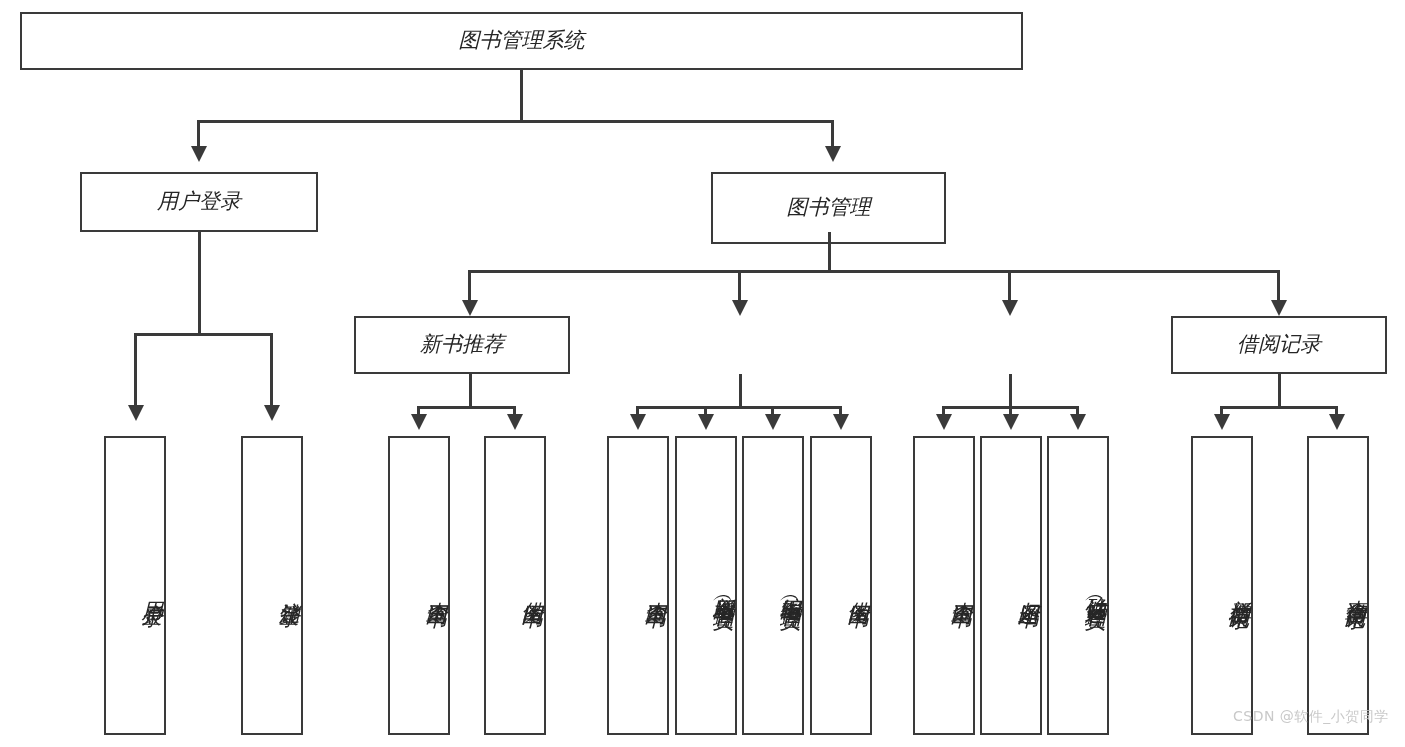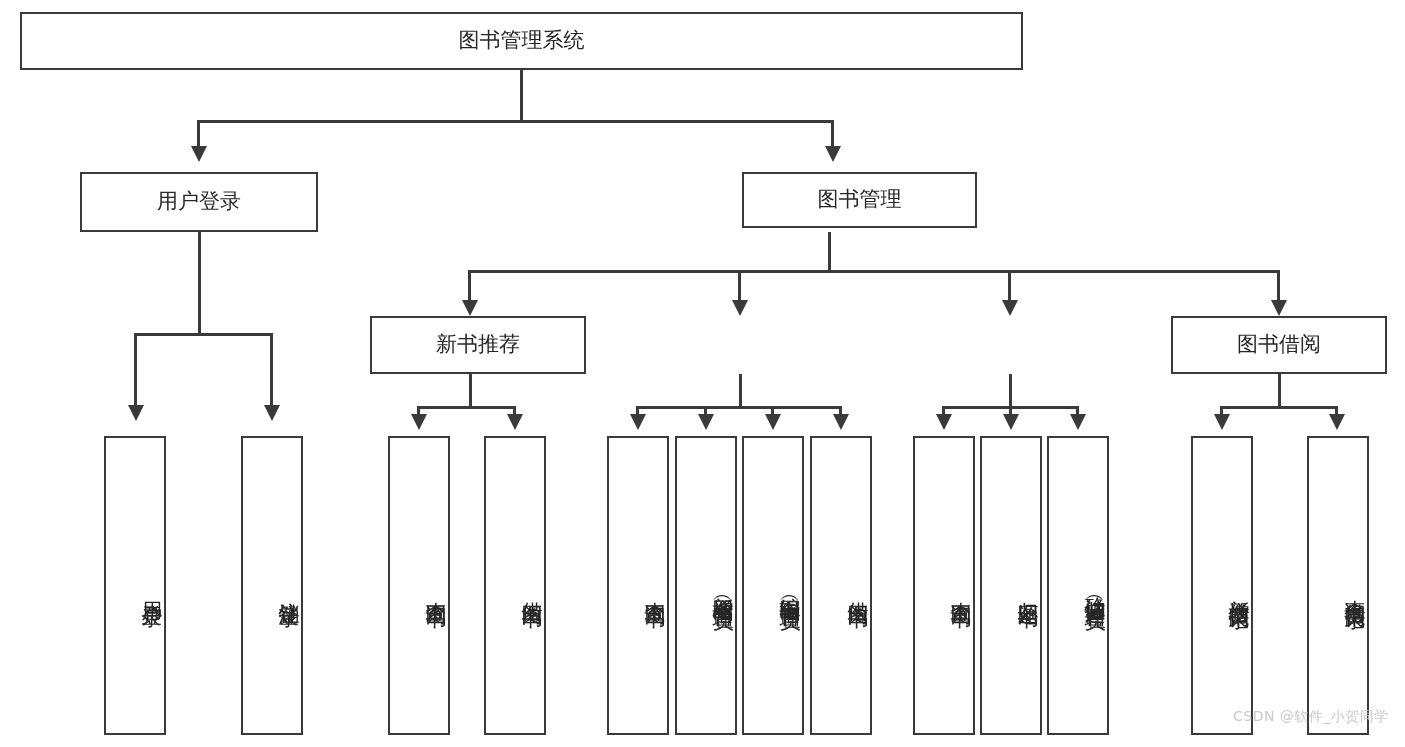--- a/index.html
+++ b/index.html
@@ -22,20 +22,21 @@
     position: absolute;
     box-sizing: border-box;
     border: 2px solid #3a3a3a;
     background: #ffffff;
     color: #262626;
     display: flex;
     align-items: center;
     justify-content: center;
     text-align: center;
     line-height: 1.22;
+    font-style: italic;
   }
   .node.h {            
     writing-mode: horizontal-tb;
     font-size: 21px;
   }
   .node.v {            
     writing-mode: vertical-rl;
     text-orientation: upright;
     font-size: 21px;
     letter-spacing: 2px;
@@ -87,21 +88,21 @@
   <div class="edge-h" style="left:197px;top:120px;width:637px;height:3px;"></div>
   <div class="edge-v" style="left:197px;top:120px;width:3px;height:26px;"></div>
   <div class="arrow" style="left:191px;top:146px;"></div>
   <div class="edge-v" style="left:831px;top:120px;width:3px;height:26px;"></div>
   <div class="arrow" style="left:825px;top:146px;"></div>
 
   <div class="node h" style="left:80px;top:172px;width:238px;height:60px;">
     <span>用户登录</span>
   </div>
 
-  <div class="node h" style="left:742px;top:172px;width:235px;height:56px;justify-content:center;">
+  <div class="node h" style="left:711px;top:172px;width:235px;height:72px;justify-content:center;">
     <span>图书管理</span>
   </div>
 
   <div class="edge-v" style="left:198px;top:232px;width:3px;height:103px;"></div>
   <div class="edge-h" style="left:134px;top:333px;width:139px;height:3px;"></div>
   <div class="edge-v" style="left:134px;top:333px;width:3px;height:72px;"></div>
   <div class="arrow" style="left:128px;top:405px;"></div>
   <div class="edge-v" style="left:270px;top:333px;width:3px;height:72px;"></div>
   <div class="arrow" style="left:264px;top:405px;"></div>
 
@@ -113,25 +114,25 @@
 
   <div class="edge-v" style="left:738px;top:270px;width:3px;height:30px;"></div>
   <div class="arrow" style="left:732px;top:300px;"></div>
 
   <div class="edge-v" style="left:1008px;top:270px;width:3px;height:30px;"></div>
   <div class="arrow" style="left:1002px;top:300px;"></div>
 
   <div class="edge-v" style="left:1277px;top:270px;width:3px;height:30px;"></div>
   <div class="arrow" style="left:1271px;top:300px;"></div>
 
-  <div class="node h" style="left:370px;top:316px;width:216px;height:58px;text-align:center;">
+  <div class="node h" style="left:354px;top:316px;width:216px;height:58px;text-align:center;">
     <span>新书推荐</span>
   </div>
   <div class="node h" style="left:1171px;top:316px;width:216px;height:58px;">
-    <span>图书借阅</span>
+    <span>借阅记录</span>
   </div>
 
   <div class="edge-v" style="left:469px;top:374px;width:3px;height:34px;"></div>
   <div class="edge-h" style="left:417px;top:406px;width:98px;height:3px;"></div>
   <div class="edge-v" style="left:417px;top:406px;width:3px;height:10px;"></div>
   <div class="arrow" style="left:411px;top:414px;"></div>
   <div class="edge-v" style="left:513px;top:406px;width:3px;height:10px;"></div>
   <div class="arrow" style="left:507px;top:414px;"></div>
 
   <div class="edge-v" style="left:739px;top:374px;width:3px;height:34px;"></div>

